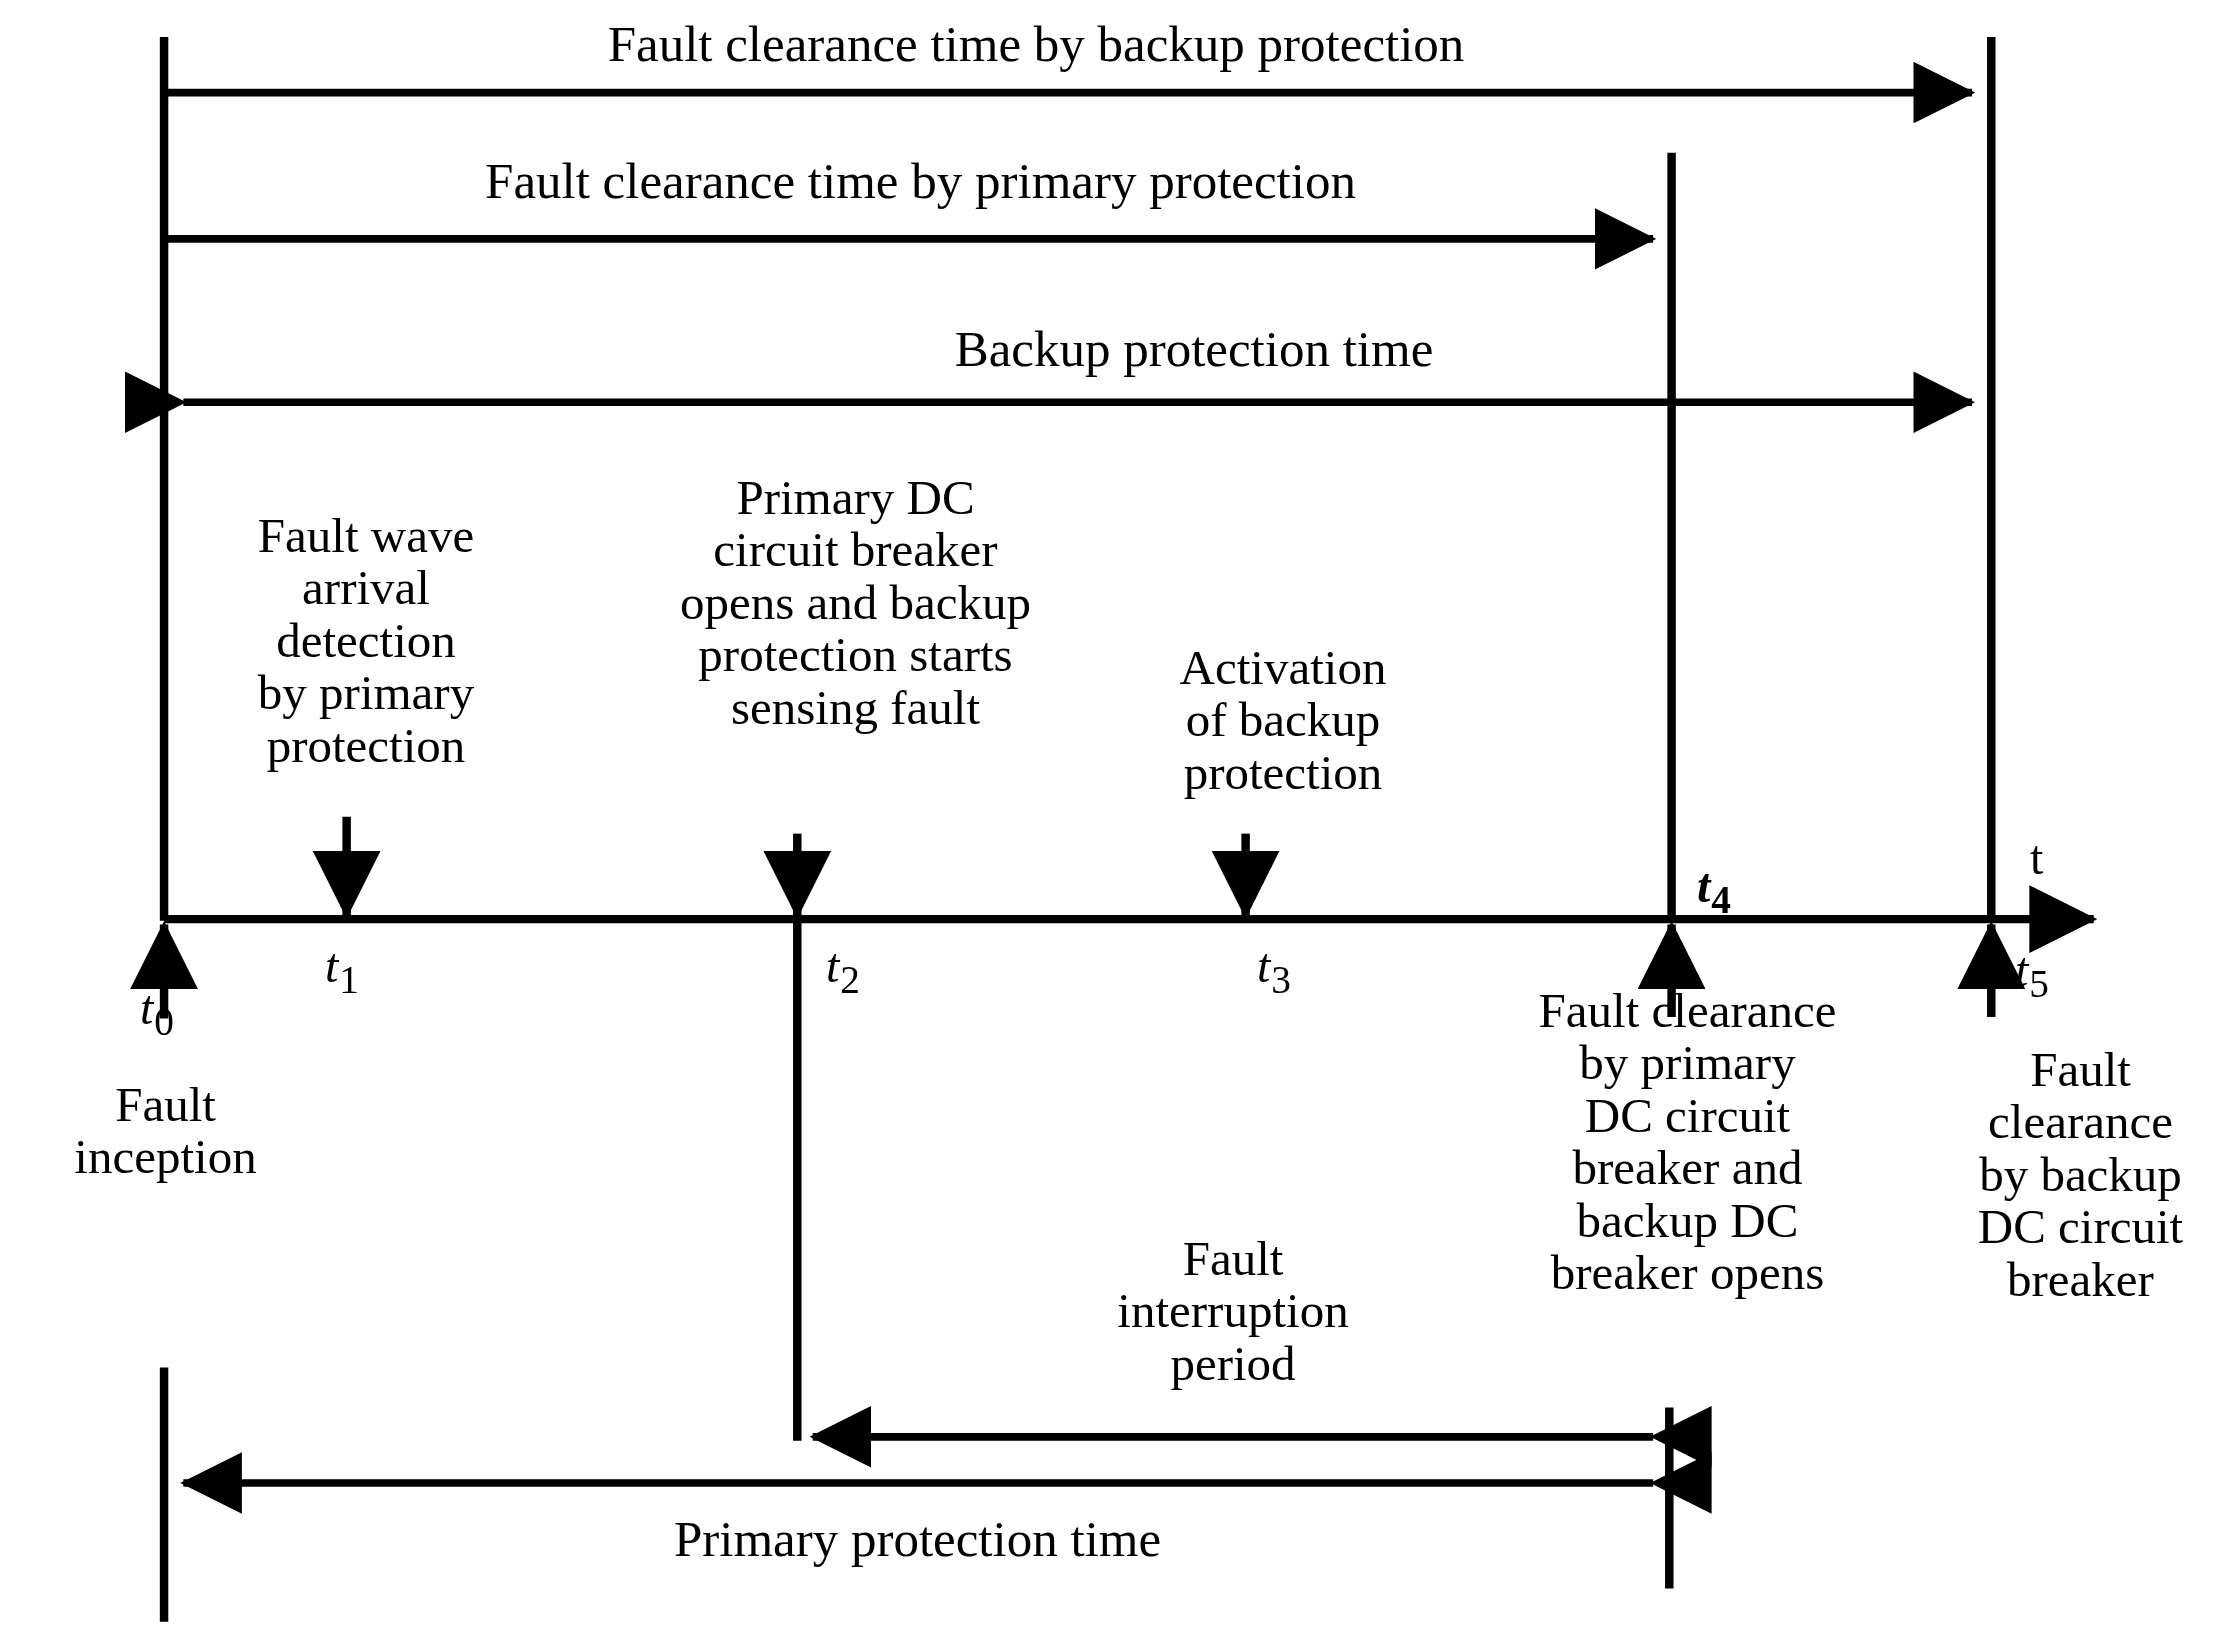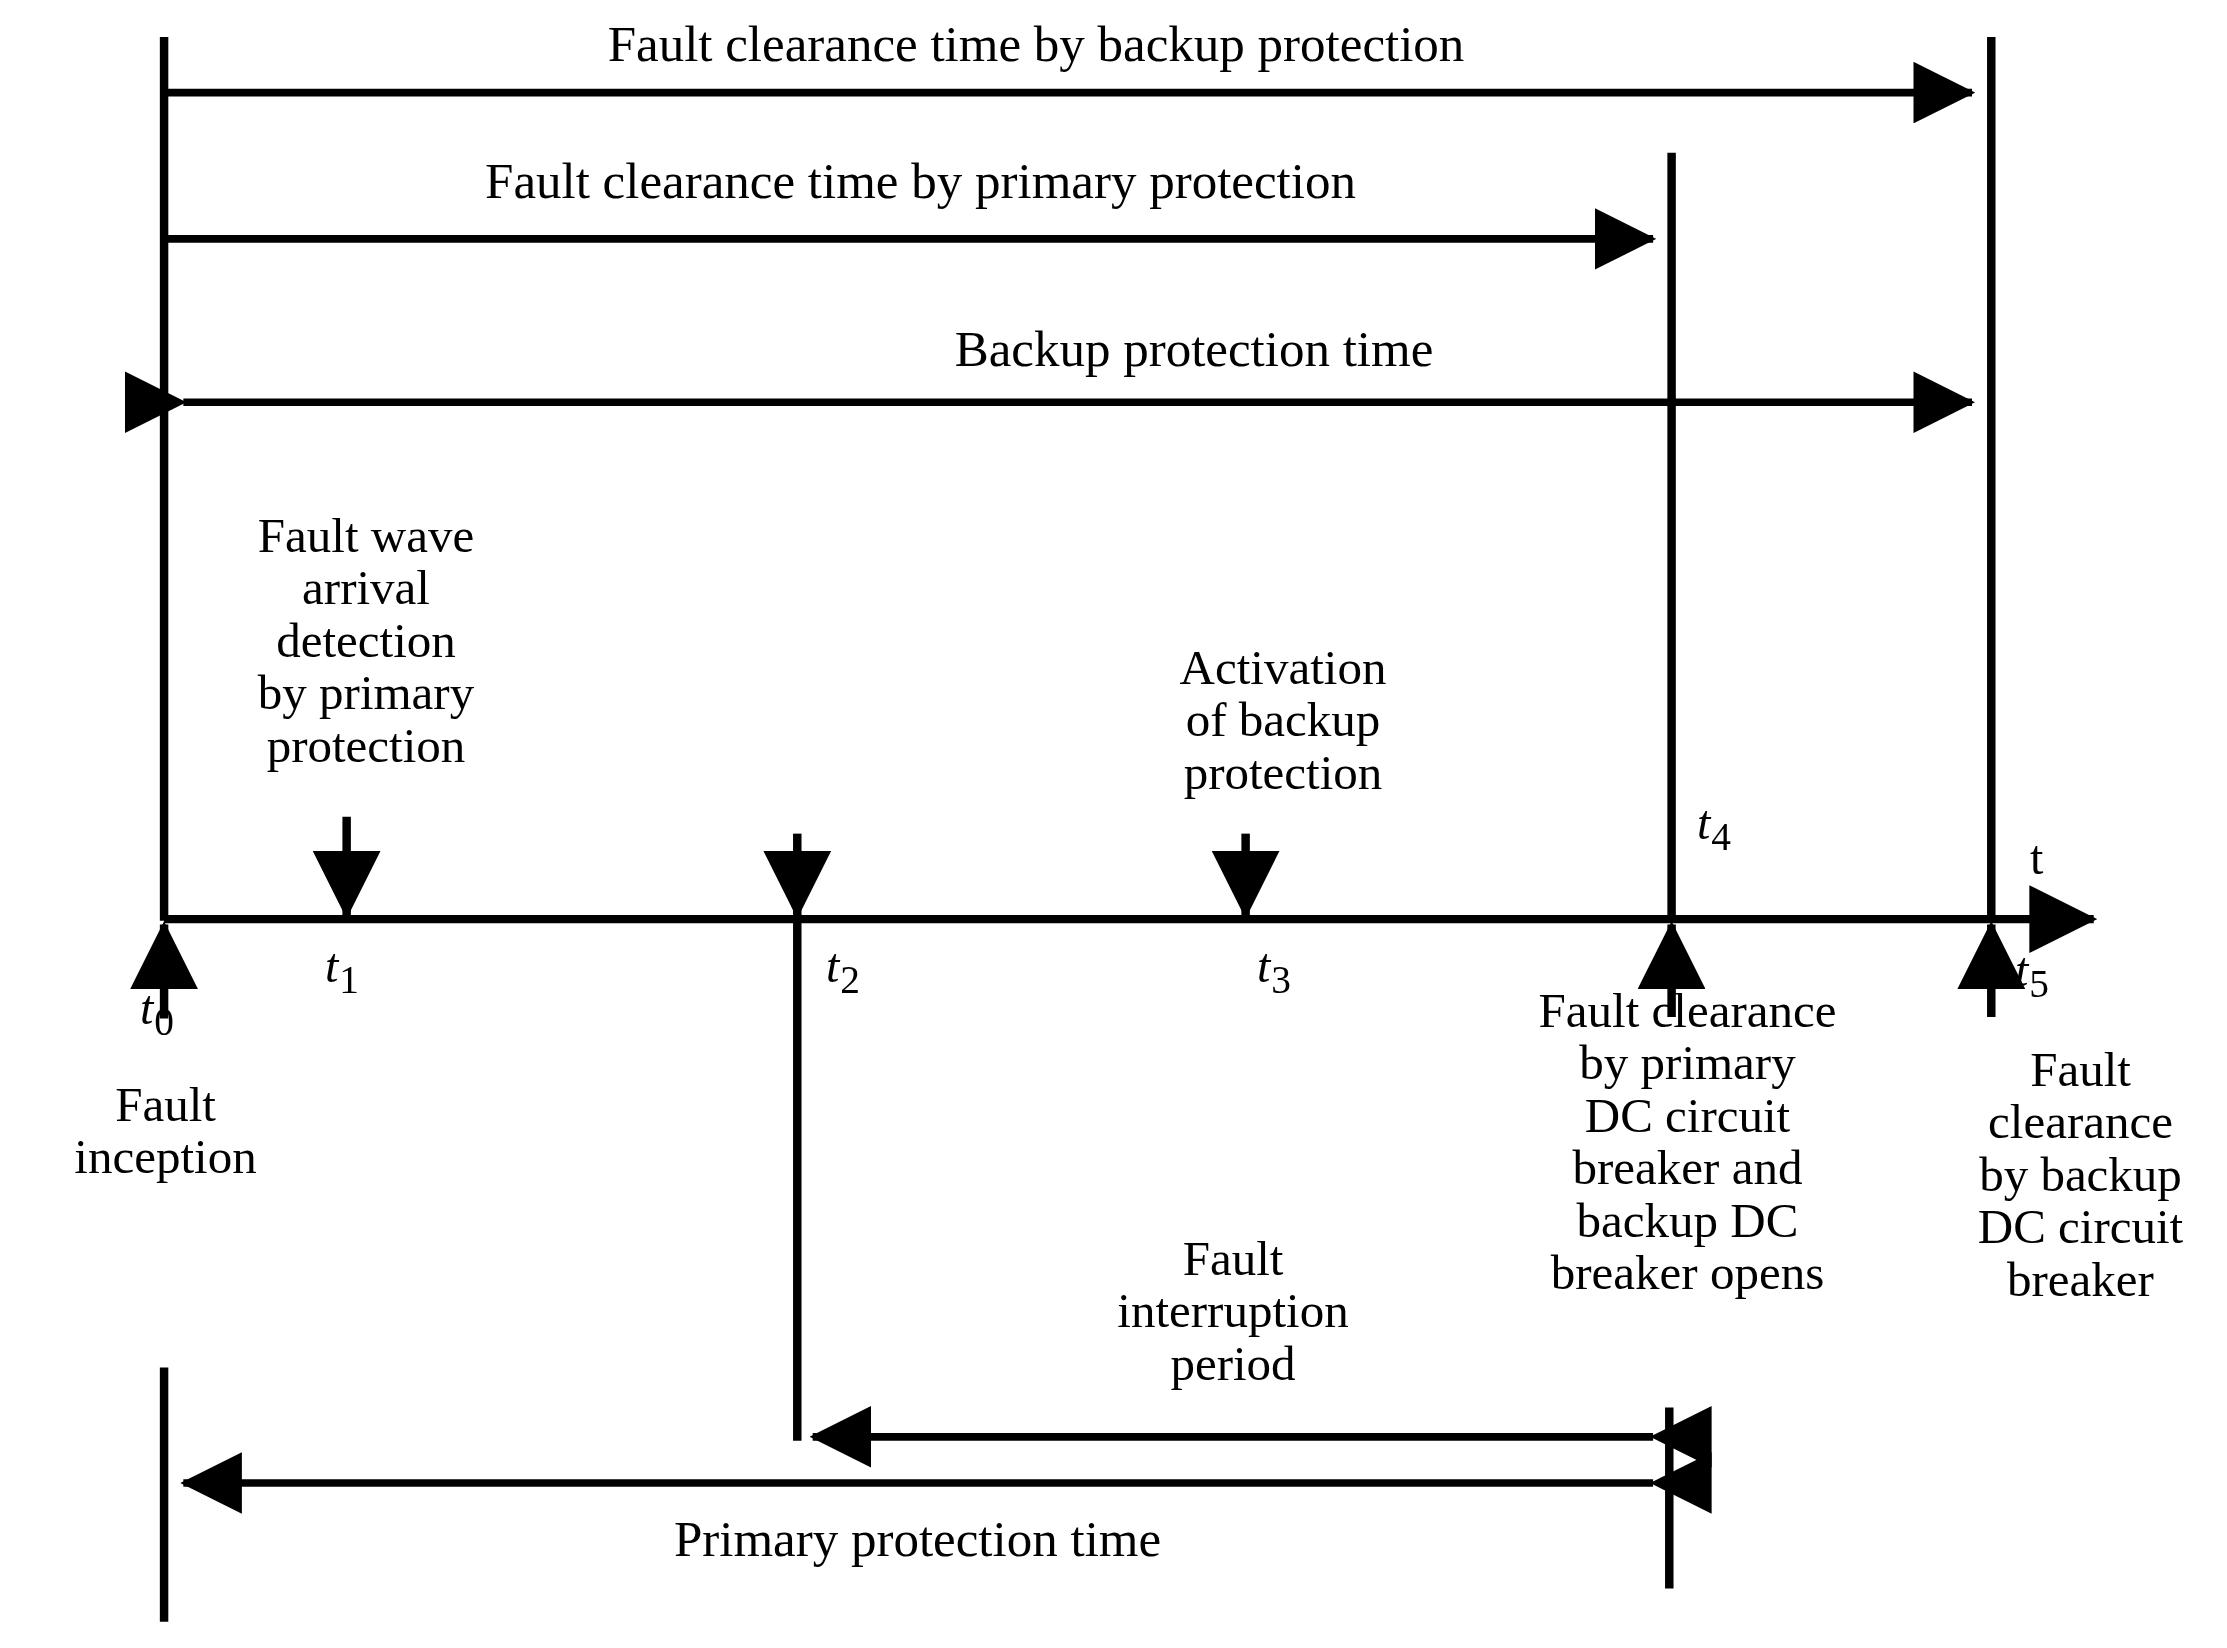--- a/index.html
+++ b/index.html
@@ -128,20 +128,25 @@
   <div class="lbl big" style="left:254px;top:17px;width:1564px;">Fault clearance time by backup protection</div>
 
   <div class="lbl big" style="left:770px;top:322px;width:848px;">Backup protection time</div>
 
   <div class="lbl mid" style="left:212px;top:510px;width:308px;">Fault wave
 arrival
 detection
 by primary
 protection</div>
 
+  <div class="lbl mid" style="left:578px;top:472px;width:555px;">Primary DC
+circuit breaker
+opens and backup
+protection starts
+sensing fault</div>
 
   <div class="lbl mid" style="left:1121px;top:642px;width:324px;">Activation
 of backup
 protection</div>
 
   <div class="lbl mid" style="left:42px;top:1079px;width:247px;">Fault
 inception</div>
 
   <div class="lbl mid" style="left:1464px;top:985px;width:447px;">Fault clearance
 by primary
@@ -171,21 +176,21 @@
   </div>
 
   <div class="tick" style="left:826px;top:938px;">
     <span>t</span><sub>2</sub>
   </div>
 
   <div class="tick" style="left:1257px;top:938px;">
     <span>t</span><sub>3</sub>
   </div>
 
-  <div class="tick" style="left:1697px;top:795px;">
+  <div class="tick" style="left:1697px;top:858px;font-weight:bold;">
     <span>t</span><sub>4</sub>
   </div>
 
   <div class="tick" style="left:2015px;top:942px;">
     <span>t</span><sub>5</sub>
   </div>
 
   <div class="tplain" style="left:2030px;top:830px;">t</div>
 
 </div>

